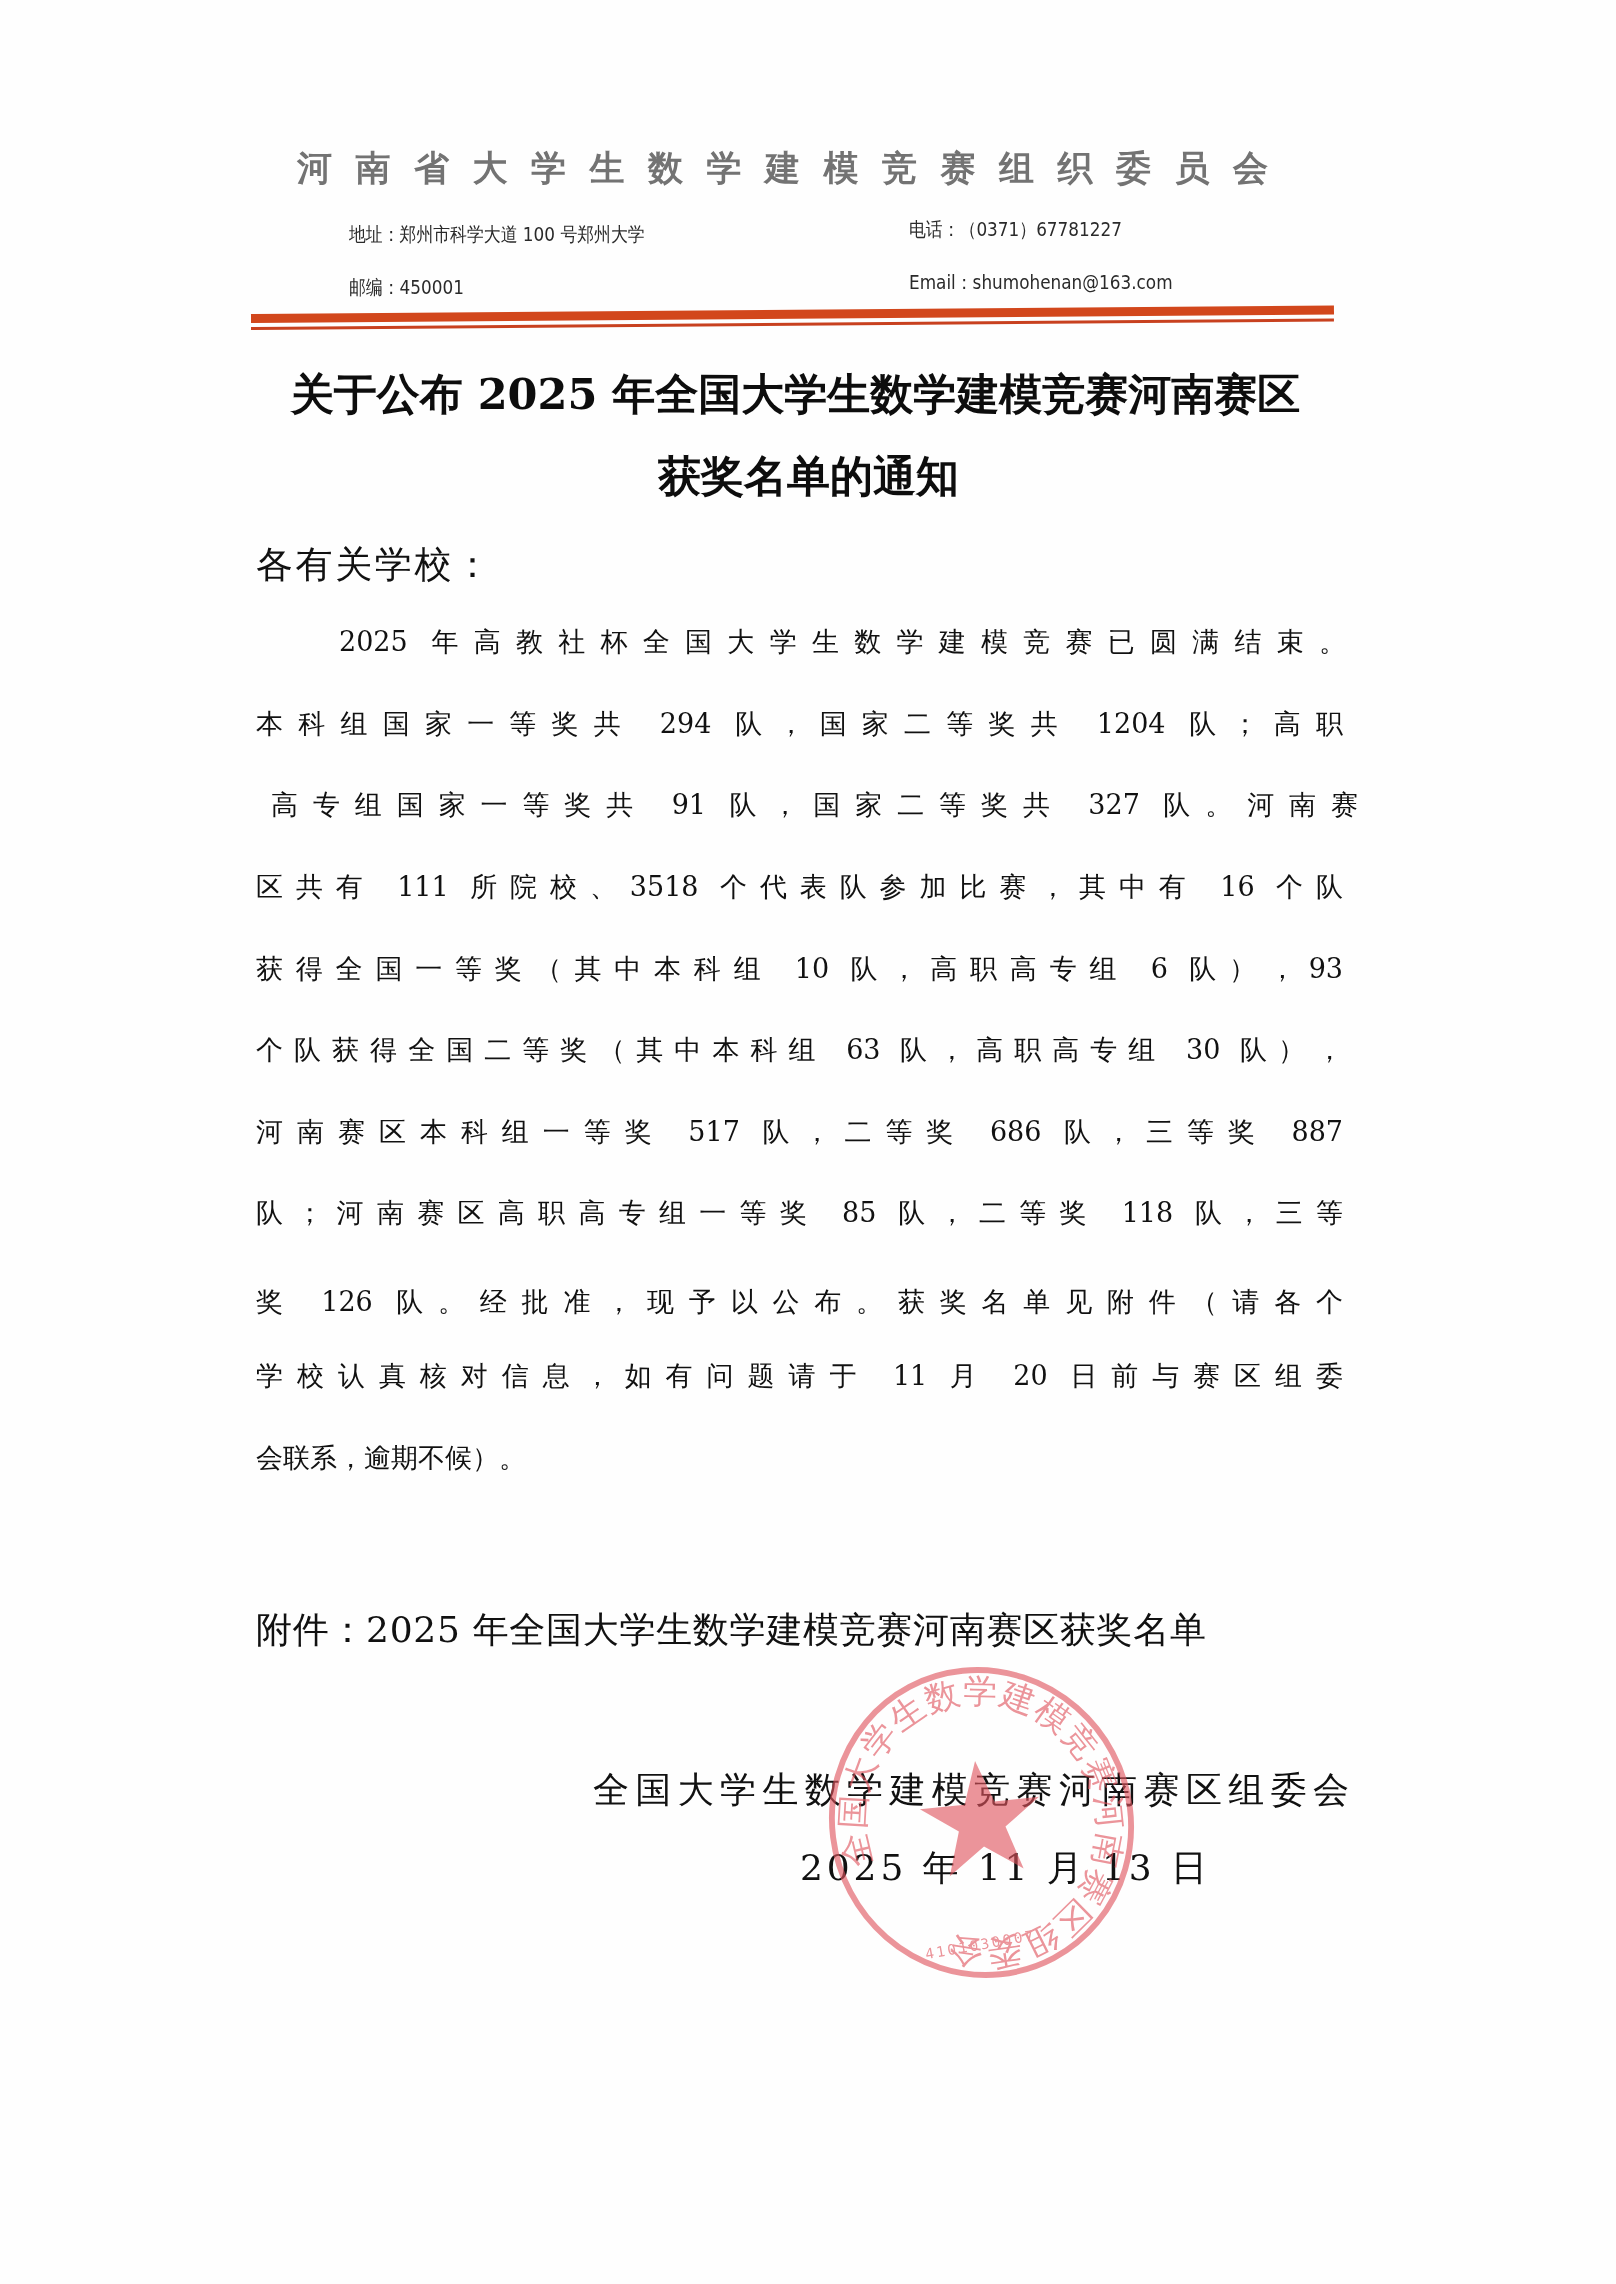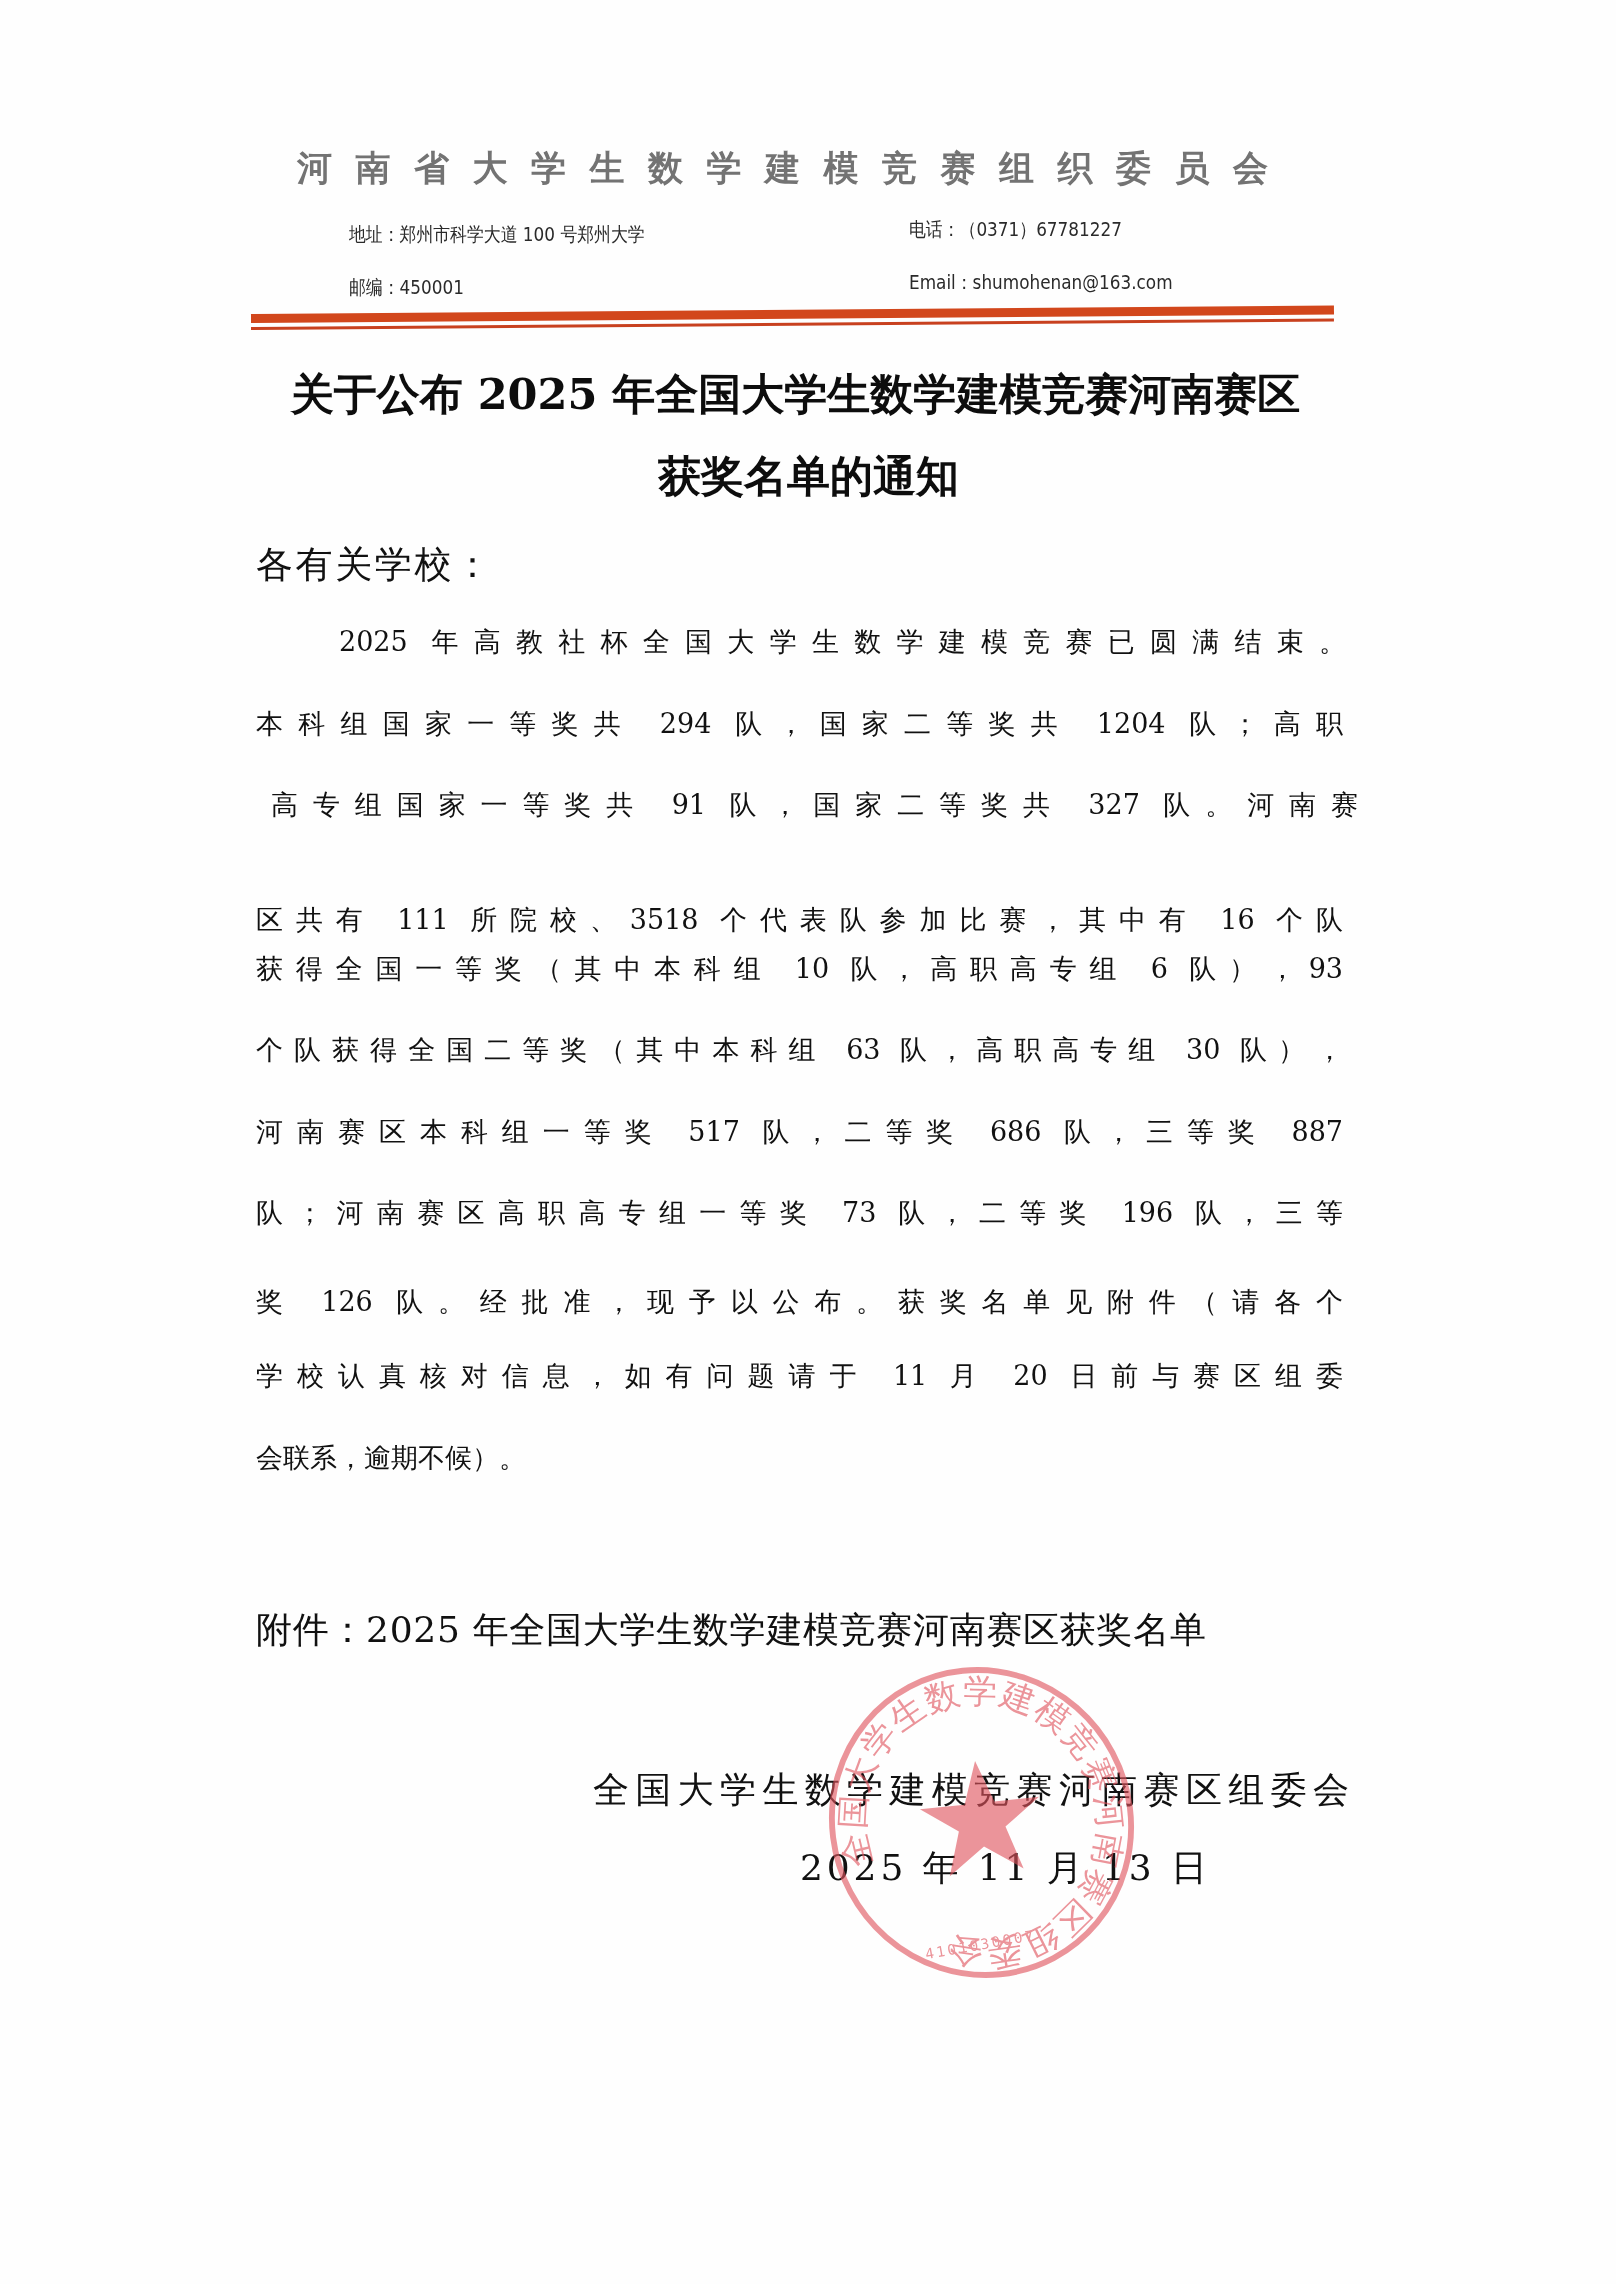--- a/index.html
+++ b/index.html
@@ -165,25 +165,25 @@
 <div class="rule-thin"></div>
 
 <div class="doc-title l1">关于公布 2025 年全国大学生数学建模竞赛河南赛区</div>
 <div class="doc-title l2">获奖名单的通知</div>
 
 <div class="salutation">各有关学校：</div>
 
 <div class="body-line first" style="top:617px;">2025 年高教社杯全国大学生数学建模竞赛已圆满结束。</div>
 <div class="body-line" style="top:699px;">本科组国家一等奖共 294 队，国家二等奖共 1204 队；高职</div>
 <div class="body-line" style="top:780px;margin-left:15px;">高专组国家一等奖共 91 队，国家二等奖共 327 队。河南赛</div>
-<div class="body-line" style="top:862px;margin-top:33px;">区共有 111 所院校、3518 个代表队参加比赛，其中有 16 个队</div>
+<div class="body-line" style="top:862px;">区共有 111 所院校、3518 个代表队参加比赛，其中有 16 个队</div>
 <div class="body-line" style="top:944px;">获得全国一等奖（其中本科组 10 队，高职高专组 6 队），93</div>
 <div class="body-line" style="top:1025px;">个队获得全国二等奖（其中本科组 63 队，高职高专组 30 队），</div>
 <div class="body-line" style="top:1107px;">河南赛区本科组一等奖 517 队，二等奖 686 队，三等奖 887</div>
-<div class="body-line" style="top:1188px;">队；河南赛区高职高专组一等奖 73 队，二等奖 196 队，三等</div>
+<div class="body-line" style="top:1188px;">队；河南赛区高职高专组一等奖 85 队，二等奖 118 队，三等</div>
 <div class="body-line" style="top:1270px;margin-top:7px;">奖 126 队。经批准，现予以公布。获奖名单见附件（请各个</div>
 <div class="body-line" style="top:1351px;">学校认真核对信息，如有问题请于 11 月 20 日前与赛区组委</div>
 <div class="body-line last" style="top:1433px;">会联系，逾期不候）。</div>
 
 <div class="attachment">附件：2025 年全国大学生数学建模竞赛河南赛区获奖名单</div>
 
 <div class="sig-org">全国大学生数学建模竞赛河南赛区组委会</div>
 <div class="sig-date">2025 年 11 月 13 日</div>
 
 <svg class="stamp" viewBox="0 0 480 490">

